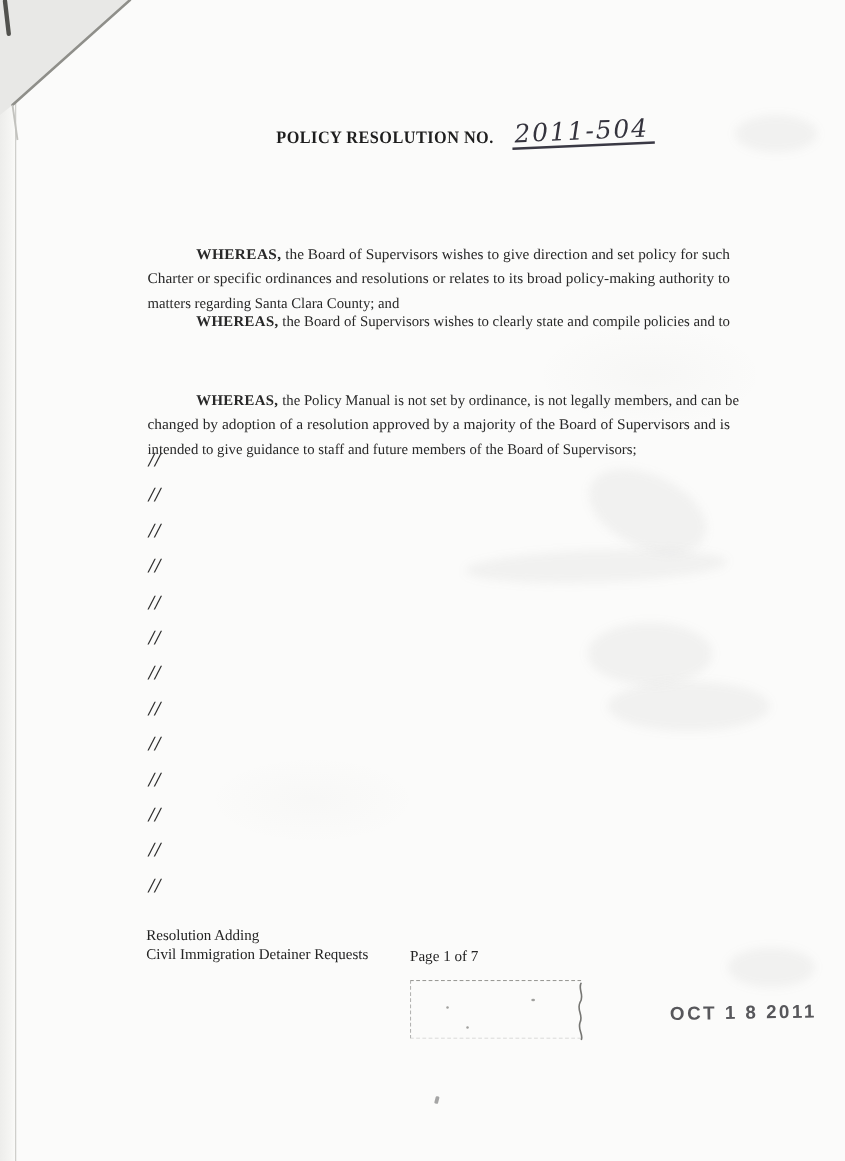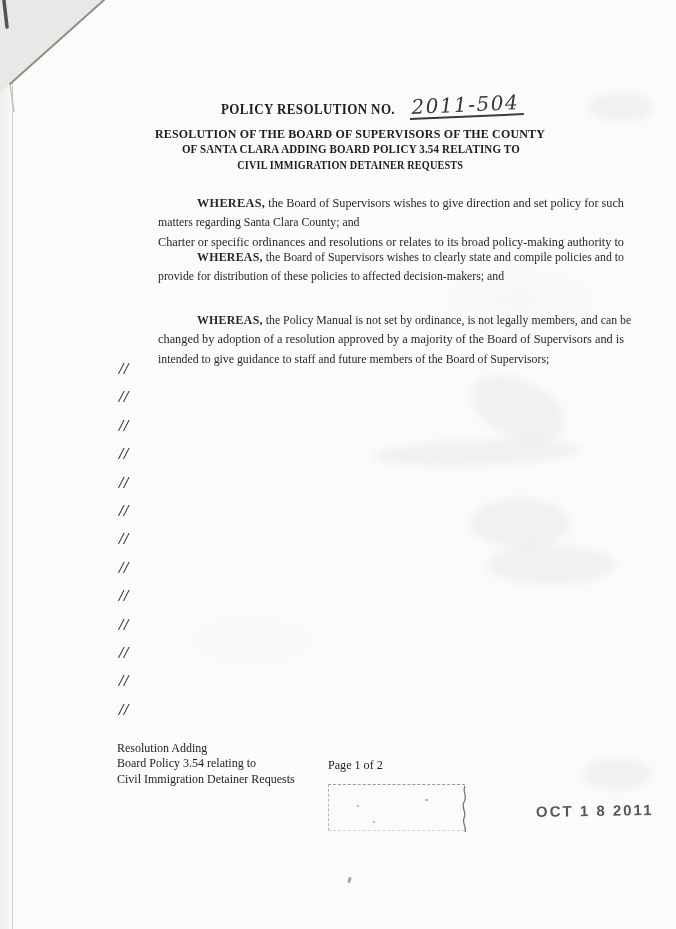--- a/index.html
+++ b/index.html
@@ -35,21 +35,21 @@
     padding:0 4px 1px 2px;transform:rotate(-2.5deg);transform-origin:left bottom;
   }
 
   .heading{
     position:absolute;left:118px;top:126px;width:465px;text-align:center;
     font-weight:bold;font-size:13.2px;color:#1c1c1c;letter-spacing:0.2px;
   }
   .hline{height:15.3px;line-height:15.3px;}
 
   .para{position:absolute;left:118px;width:466px;font-size:11.8px;color:#282828;}
-  .pline{height:19.25px;line-height:19.25px;margin-left:40px;}
+  .pline{height:19.25px;line-height:19.25px;}
   .indent{padding-left:39px;}
   .lead{font-weight:bold;letter-spacing:0.3px;}
 
   .cont{position:absolute;left:119px;top:360px;}
   .cmark{
     height:28.42px;line-height:16px;font-style:italic;font-size:13.5px;
     letter-spacing:0.5px;color:#2d2d2d;font-family:"DejaVu Serif",serif;
   }
 
   .footer-ref{position:absolute;left:117px;top:741px;font-size:12px;line-height:15.4px;color:#232323;}
@@ -86,35 +86,29 @@
     <line x1="10" y1="84" x2="104" y2="0" stroke="#8f8f8a" stroke-width="2" stroke-linecap="round"></line>
     <line x1="10" y1="84" x2="14" y2="112" stroke="#c2c2be" stroke-width="1.5"></line>
     <line x1="4" y1="1" x2="7" y2="27" stroke="#52524e" stroke-width="3.5" stroke-linecap="round"></line>
   </svg>
 
   <div class="titlerow">
     <span class="title-label fitline" style="transform: scaleX(0.929549);">POLICY RESOLUTION NO.</span>
     <span class="res-number">2011-504</span>
   </div>
 
-  <div class="heading">
-    <div class="hline"><span class="fitline fitcenter" style="transform: scaleX(0.906845);">RESOLUTION OF THE BOARD OF SUPERVISORS OF THE COUNTY</span></div>
-    <div class="hline"><span class="fitline fitcenter" style="transform: scaleX(0.832993);">OF SANTA CLARA ADDING BOARD POLICY 3.54 RELATING TO</span></div>
-    <div class="hline"><span class="fitline fitcenter" style="transform: scaleX(0.778053);">CIVIL IMMIGRATION DETAINER REQUESTS</span></div>
-  </div>
 
   <div class="para" style="top:194px">
     <div class="pline indent"><span class="fitline" style="transform: scaleX(1.0381);"><b class="lead">WHEREAS,</b><span> the Board of Supervisors wishes to give direction and set policy for such</span></span></div>
+    <div class="pline"><span class="fitline" style="transform: scaleX(1.03906);">Charter or specific ordinances and resolutions or relates to its broad policy-making authority to</span></div>
     <div class="pline"><span>matters regarding Santa Clara County; and</span></div>
-    <div class="pline"><span class="fitline" style="transform: scaleX(1.03906);">Charter or specific ordinances and resolutions or relates to its broad policy-making authority to</span></div>
   </div>
 
   <div class="para" style="top:248px">
     <div class="pline indent"><span class="fitline" style="transform: scaleX(1.00297);"><b class="lead">WHEREAS,</b><span> the Board of Supervisors wishes to clearly state and compile policies and to</span></span></div>
-    <div class="pline"><span>provide for distribution of these policies to affected decision-makers; and</span></div>
   </div>
 
   <div class="para" style="top:311px">
     <div class="pline indent"><span class="fitline" style="transform: scaleX(1.00143);"><b class="lead">WHEREAS,</b><span> the Policy Manual is not set by ordinance, is not legally members, and can be</span></span></div>
     <div class="pline"><span class="fitline" style="transform: scaleX(1.04433);">changed by adoption of a resolution approved by a majority of the Board of Supervisors and is</span></div>
     <div class="pline"><span>intended to give guidance to staff and future members of the Board of Supervisors;</span></div>
   </div>
 
   <div class="cont">
       <div class="cmark">//</div>
@@ -127,25 +121,24 @@
       <div class="cmark">//</div>
       <div class="cmark">//</div>
       <div class="cmark">//</div>
       <div class="cmark">//</div>
       <div class="cmark">//</div>
       <div class="cmark">//</div>
     </div>
 
   <div class="footer-ref">
     <div>Resolution Adding</div>
-    <div>Board Policy 3.54 relating to</div>
     <div>Civil Immigration Detainer Requests</div>
   </div>
 
-  <div class="pagenum">Page 1 of 2</div>
+  <div class="pagenum">Page 1 of 7</div>
 
   <div class="stamp-box">
     <svg width="10" height="47" style="position:absolute;right:-5px;top:1px">
       <path d="M5,0 C2,6 8,10 4,16 C1,22 7,26 4,32 C2,38 7,42 5,46" stroke="#4a4a46" fill="none" stroke-width="1.3" opacity="0.75"></path>
     </svg>
     <div class="speck" style="left:28px;top:20px;width:2px;height:2px"></div>
     <div class="speck" style="left:96px;top:14px;width:3px;height:2px"></div>
     <div class="speck" style="left:44px;top:36px;width:2px;height:2px"></div>
   </div>
 

